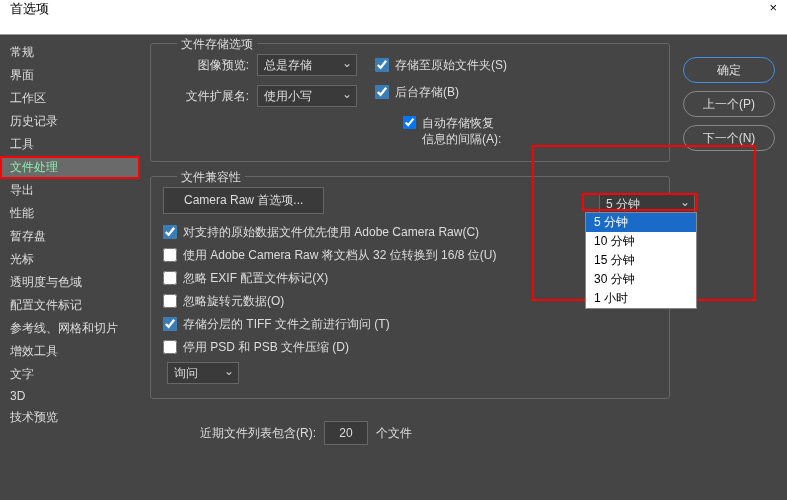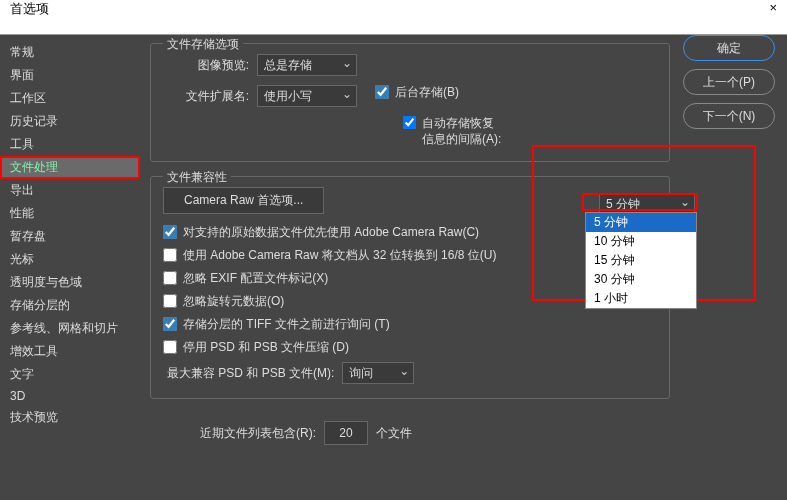--- a/index.html
+++ b/index.html
@@ -6,25 +6,25 @@
 body { background: #454545; width: 787px; height: 500px; overflow: hidden; position: relative; }
 .titlebar { height: 35px; background: #fff; display: flex; align-items: flex-start; padding: 0 10px; border-bottom: 1px solid #999; }
 .titlebar span { font-size: 13px; color: #000; }
 .close-x { margin-left: auto; font-size: 18px; cursor: pointer; }
 .main { display: flex; height: 465px; }
 .sidebar { width: 140px; background: #454545; padding-top: 6px; }
 .sidebar-item { padding: 3px 10px; color: #ddd; font-size: 12px; cursor: pointer; }
 .sidebar-item.selected { background: #6a6a6a; color: #86efac; }
 .sidebar-item.highlight { outline: 2px solid #f00; outline-offset: -2px; }
 .content { flex: 1; padding: 8px 10px; position: relative; color: #ddd; font-size: 12px; }
-.buttons { position: absolute; right: 12px; top: 0; display: flex; flex-direction: column; gap: 8px; }
+.buttons { position: absolute; right: 12px; top: 22px; display: flex; flex-direction: column; gap: 8px; }
 .btn { width: 92px; height: 26px; background: #454545; border: 1px solid #888; border-radius: 13px; color: #ddd; font-size: 12px; cursor: pointer; display: flex; align-items: center; justify-content: center; }
 .btn:first-child { border-color: #3f8fe6; }
 .fieldset { border: 1px solid #666; border-radius: 3px; padding: 10px 12px 14px; margin-bottom: 14px; position: relative; width: 520px; }
-.fieldset-legend { position: absolute; top: -8px; left: 12px; background: #454545; padding: 0 4px; font-size: 12px; }
+.fieldset-legend { position: absolute; top: -8px; left: 26px; background: #454545; padding: 0 4px; font-size: 12px; }
 .row { display: flex; align-items: center; margin-bottom: 8px; }
 .label-r { width: 86px; text-align: right; margin-right: 8px; }
 .select { background: #3a3a3a; border: 1px solid #666; color: #ddd; height: 22px; font-size: 12px; padding: 0 26px 0 6px; position: relative; appearance: none; -webkit-appearance: none; }
 .sel-wrap { position: relative; display: inline-block; }
 .sel-wrap::after { content: "⌄"; position: absolute; right: 5px; top: 2px; color: #ccc; pointer-events: none; font-size: 12px; }
 .chk { display: flex; align-items: flex-start; gap: 6px; margin-bottom: 6px; }
 .chk input { margin-top: 1px; width: 14px; height: 14px; accent-color: #3a7cb5; }
 .redbox { position: absolute; border: 2px solid #f00; pointer-events: none; }
 .redbox.outer { left: 392px; top: 110px; width: 224px; height: 156px; }
 .redbox.inner { left: 442px; top: 158px; width: 116px; height: 18px; }
@@ -52,40 +52,44 @@
     <div class="sidebar-item">界面</div>
     <div class="sidebar-item">工作区</div>
     <div class="sidebar-item">历史记录</div>
     <div class="sidebar-item">工具</div>
     <div class="sidebar-item selected highlight">文件处理</div>
     <div class="sidebar-item">导出</div>
     <div class="sidebar-item">性能</div>
     <div class="sidebar-item">暂存盘</div>
     <div class="sidebar-item">光标</div>
     <div class="sidebar-item">透明度与色域</div>
-    <div class="sidebar-item">存储分层的</div>
+    <div class="sidebar-item">配置文件标记</div>
     <div class="sidebar-item">参考线、网格和切片</div>
     <div class="sidebar-item">增效工具</div>
     <div class="sidebar-item">文字</div>
     <div class="sidebar-item">3D</div>
     <div class="sidebar-item">技术预览</div>
   </div>
 
   <div class="content">
     <div class="buttons">
       <div class="btn">确定</div>
       <div class="btn">上一个(P)</div>
       <div class="btn">下一个(N)</div>
     </div>
 
     <div class="fieldset">
       <div class="fieldset-legend">文件存储选项</div>
       <div class="row">
         <span class="label-r">图像预览:</span>
         <span class="sel-wrap"><select class="select" style="width:100px"><option>总是存储</option></select></span>
+        <label class="chk" style="margin-left:18px;margin-bottom:0">
+            <input type="checkbox" checked="" style="">
+            <span>存储至原始文件夹(S)</span>
+          </label>
       </div>
       <div class="row">
         <span class="label-r">文件扩展名:</span>
         <span class="sel-wrap"><select class="select" style="width:100px"><option>使用小写</option></select></span>
         <label class="chk" style="margin-left:18px;margin-bottom:7px">
             <input type="checkbox" checked="" style="">
             <span>后台存储(B)</span>
           </label>
       </div>
       <div class="auto-save">
@@ -117,21 +121,20 @@
         </label>
       <label class="chk">
           <input type="checkbox" checked="" style="">
           <span>存储分层的 TIFF 文件之前进行询问 (T)</span>
         </label>
       <label class="chk">
           <input type="checkbox" style="">
           <span>停用 PSD 和 PSB 文件压缩 (D)</span>
         </label>
       <div class="maxcompat">
-        <span>最大兼容 PSD 和 PSB 文件(M):</span>
         <span class="sel-wrap"><select class="select" style="width:72px"><option>询问</option></select></span>
       </div>
     </div>
 
     <div class="recent-row">
       <span>近期文件列表包含(R):</span>
       <input class="num-input" value="20" style="">
       <span>个文件</span>
     </div>
 

